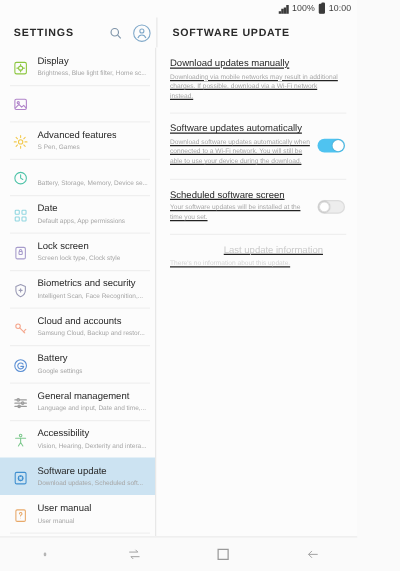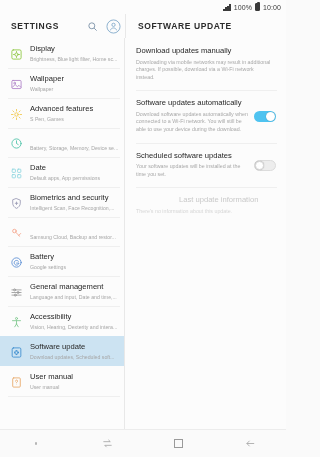--- a/index.html
+++ b/index.html
@@ -67,21 +67,21 @@
   .s-row.selected:before, .s-row.selected + .s-row:before { background:transparent; }
   .s-ico { width:17px; flex:0 0 17px; height:17px; display:flex; align-items:center; justify-content:center; margin-top:1px; }
   .s-txt { padding-left:5px; overflow:hidden; }
   .s-label { font-size:7.6px; color:#272727; line-height:10px; white-space:nowrap; }
   .s-sub {
     font-size:5.2px; color:#a6a6a6; line-height:8px; margin-top:1px;
     white-space:nowrap; overflow:hidden; text-overflow:clip; max-width:104px;
   }
 
   
-  .d-row { position:relative; padding:8px 10px 9px 11px; display:flex; }
+  .d-row { position:relative; padding:8px 10px 9px 11px; display:flex;text-decoration:underline; }
   .d-row + .d-row:before {
     content:""; position:absolute; left:11px; right:9px; top:0; height:1px; background:#efefef;
   }
   .d-txt { flex:1; padding-right:4px; }
   .d-label { font-size:7.6px; color:#262626; line-height:10px; }
   .d-desc { font-size:5.3px; color:#a8a8a8; line-height:7.6px; margin-top:2.5px; }
   .d-row.disabled .d-label { color:#c9c9c9;padding-left:43px; }
   .d-row.disabled .d-desc { color:#d6d6d6; }
 
   
@@ -165,24 +165,20 @@
           </span>
         </div>
         <div class="s-row">
           <span class="s-ico">
             <svg width="13" height="13" viewBox="0 0 24 24" fill="none" stroke="#b083c9" stroke-width="1.6" stroke-linecap="round" stroke-linejoin="round">
               <rect x="3.5" y="4.5" width="17" height="15" rx="2"></rect>
               <circle cx="8.5" cy="9.5" r="1.6"></circle>
               <path d="M4.5 17l5-5 4 4 3-2.5 3.5 3.5"></path>
             </svg>
           </span>
-          <span class="s-txt">
-            <span class="s-label" style="display: block;">Wallpaper</span>
-            <span class="s-sub" style="display: block;">Wallpaper</span>
-          </span>
         </div>
         <div class="s-row">
           <span class="s-ico">
             <svg width="13" height="13" viewBox="0 0 24 24" fill="none" stroke="#f2c94c" stroke-width="1.6" stroke-linecap="round" stroke-linejoin="round">
               <circle cx="12" cy="12" r="3.2"></circle>
               <path d="M12 2.6v3M12 18.4v3M2.6 12h3M18.4 12h3M5.3 5.3l2.1 2.1M16.6 16.6l2.1 2.1M18.7 5.3l-2.1 2.1M7.4 16.6l-2.1 2.1"></path>
             </svg>
           </span>
           <span class="s-txt">
             <span class="s-label" style="display: block;">Advanced features</span>
@@ -209,38 +205,52 @@
               <rect x="14" y="14" width="6" height="6" rx="1.2"></rect>
             </svg>
           </span>
           <span class="s-txt">
             <span class="s-label" style="display: block;">Date</span>
             <span class="s-sub" style="display: block;">Default apps, App permissions</span>
           </span>
         </div>
         <div class="s-row">
           <span class="s-ico">
+            <svg width="13" height="13" viewBox="0 0 24 24" fill="none" stroke="#a79ccc" stroke-width="1.6" stroke-linecap="round" stroke-linejoin="round">
+              <rect x="5" y="3.5" width="14" height="17" rx="2.2"></rect>
+              <rect x="9.6" y="9.5" width="4.8" height="4.5" rx="1"></rect>
+              <path d="M10.3 9.5V8.3a1.7 1.7 0 0 1 3.4 0v1.2"></path>
+            </svg>
+          </span>
+          <span class="s-txt">
+            <span class="s-label" style="display: block;">Lock screen</span>
+            <span class="s-sub" style="display: block;">Screen lock type, Clock style</span>
+          </span>
+        </div>
+        <div class="s-row">
+          <span class="s-ico">
             <svg width="13" height="13" viewBox="0 0 24 24" fill="none" stroke="#9a9ab5" stroke-width="1.6" stroke-linecap="round" stroke-linejoin="round">
               <path d="M12 3l7 2.8v5.6c0 4.2-2.9 7.8-7 9.6-4.1-1.8-7-5.4-7-9.6V5.8z"></path>
               <path d="M12 9.3v4.6M9.7 11.6h4.6"></path>
             </svg>
           </span>
           <span class="s-txt">
             <span class="s-label" style="display: block;">Biometrics and security</span>
             <span class="s-sub" style="display: block;">Intelligent Scan, Face Recognition,...</span>
           </span>
         </div>
         <div class="s-row">
           <span class="s-ico">
             <svg width="13" height="13" viewBox="0 0 24 24" fill="none" stroke="#f5a58b" stroke-width="1.6" stroke-linecap="round" stroke-linejoin="round">
               <circle cx="8.2" cy="9.3" r="3.3"></circle>
               <path d="M10.6 11.6l7.5 7.5M16 17.5l1.6-1.6M18.1 15.4l1.6-1.6"></path>
             </svg>
           </span>
           <span class="s-txt">
+            <span class="s-label" style="display: block;">Cloud and accounts</span>
             <span class="s-sub" style="display: block;">Samsung Cloud, Backup and restor...</span>
           </span>
         </div>
         <div class="s-row">
           <span class="s-ico">
             <svg width="13" height="13" viewBox="0 0 24 24" fill="none" stroke="#5b8fd4" stroke-width="1.6" stroke-linecap="round" stroke-linejoin="round">
               <circle cx="12" cy="12" r="8.6"></circle>
               <path d="M15.6 9.7a4.4 4.4 0 1 0 .9 3.4h-4.3"></path>
             </svg>
           </span>
@@ -314,21 +324,21 @@
           <span class="d-txt">
             <span class="d-label" style="display: block;">Software updates automatically</span>
             <span class="d-desc" style="display: block;">Download software updates automatically when connected to a Wi-Fi network. You will still be able to use your device during the download.</span>
           </span>
           <span class="toggle on">
             <span class="knob"></span>
           </span>
         </div>
         <div class="d-row">
           <span class="d-txt">
-            <span class="d-label" style="display: block;">Scheduled software updates</span>
+            <span class="d-label" style="display: block;">Scheduled software screen</span>
             <span class="d-desc" style="display: block;">Your software updates will be installed at the time you set.</span>
           </span>
           <span class="toggle off">
             <span class="knob"></span>
           </span>
         </div>
         <div class="d-row disabled">
           <span class="d-txt">
             <span class="d-label" style="display: block;">Last update information</span>
             <span class="d-desc" style="display: block;">There's no information about this update.</span>

